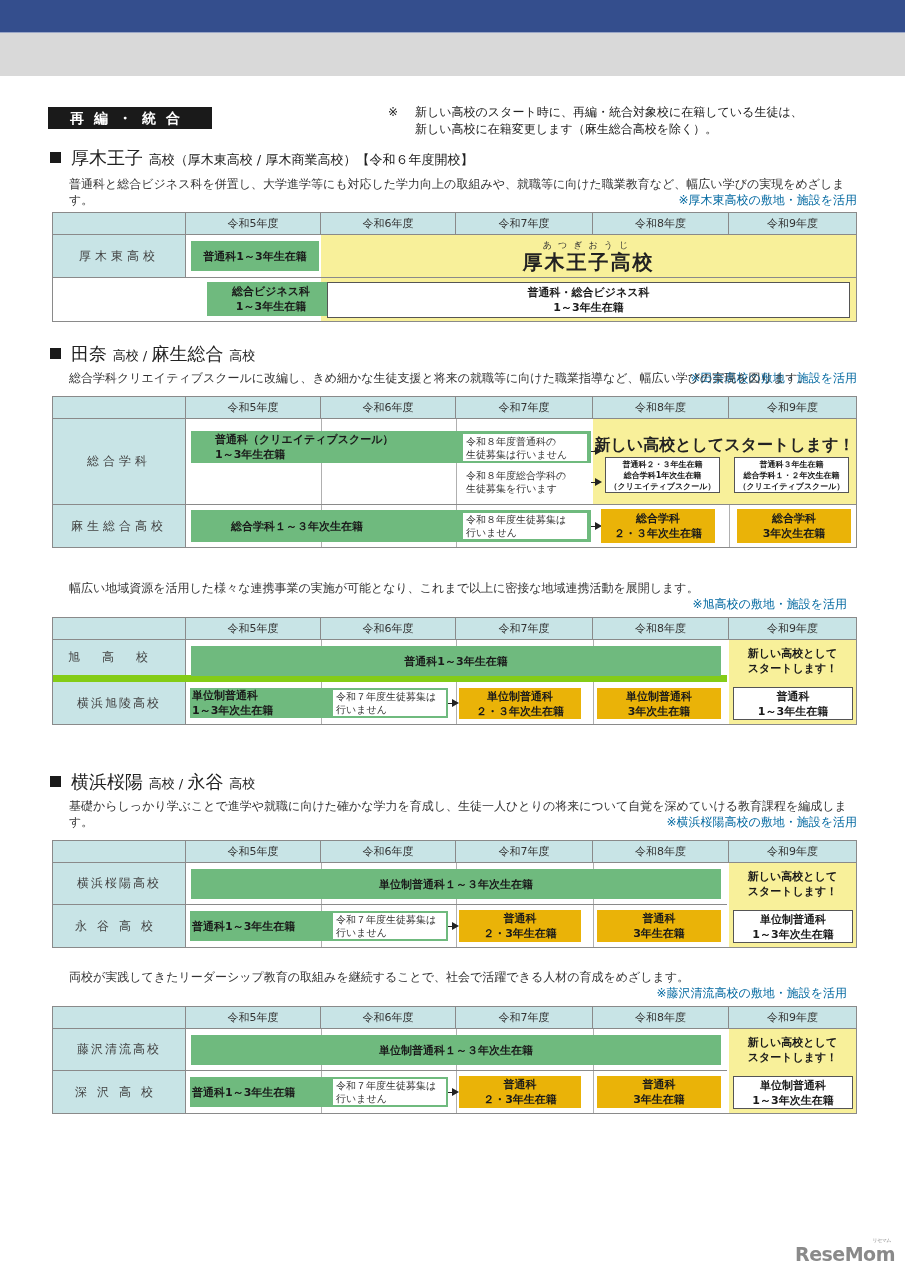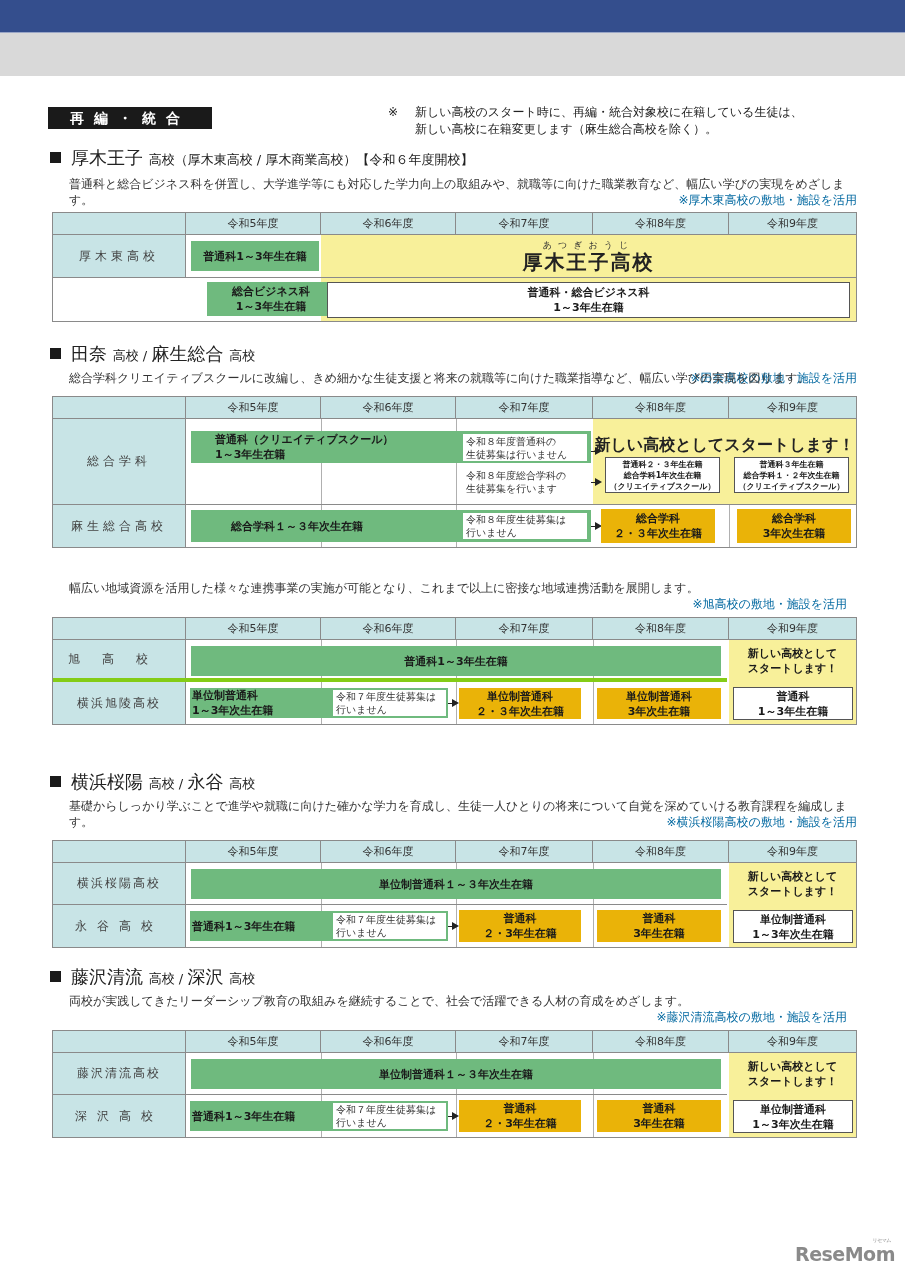--- a/index.html
+++ b/index.html
@@ -143,21 +143,21 @@
       <div class="c1">令和5年度</div>
       <div class="c2">令和6年度</div>
       <div class="c3">令和7年度</div>
       <div class="c4">令和8年度</div>
       <div class="c5">令和9年度</div>
     </div>
     <div style="position:relative;height:84px;">
       <div class="box yellow" style="left:676px;right:0;top:0;bottom:0;"></div>
       <div class="box" style="left:676px;right:0;top:2px;height:38px;">新しい高校として
 スタートします！</div>
-      <div class="row" style="position:absolute;left:0;right:129px;top:0;height:42px;border-bottom:4px solid #84cc16;">
+      <div class="row" style="position:absolute;left:0;right:129px;top:0;height:42px;border-bottom:7px solid #84cc16;">
         <div class="rlabel" style="letter-spacing:22px;">旭高校</div>
         <div class="vl" style="left:268px;"></div>
           <div class="vl" style="left:403px;"></div>
           <div class="vl" style="left:540px;"></div>
         <div class="box green" style="left:138px;right:6px;top:6px;height:30px;">普通科1～3年生在籍</div>
       </div>
       <div class="row" style="position:absolute;left:0;right:0;top:42px;height:42px;border:none;">
         <div class="rlabel" style="letter-spacing:2px;">横浜旭陵高校</div>
         <div class="vl" style="left:268px;"></div>
           <div class="vl" style="left:403px;"></div>
@@ -216,21 +216,20 @@
         <div class="box blue" style="left:544px;width:124px;top:5px;height:32px;">普通科
 3年生在籍</div>
         <div class="box white" style="left:680px;width:120px;top:5px;height:33px;">単位制普通科
 1～3年次生在籍</div>
       </div>
     </div>
   </div>
 </div>
 
 <div class="block" style="top:965px;">
-  <div class="b-title"><span class="sq"></span><span>藤沢清流</span> <span class="small">高校 / </span><span>深沢</span> <span class="small">高校</span></div>
   <div class="b-desc">両校が実践してきたリーダーシップ教育の取組みを継続することで、社会で活躍できる人材の育成をめざします。</div>
   <div class="b-use" style="padding-right:10px;">※藤沢清流高校の敷地・施設を活用</div>
   <div class="tbl" style="margin-top:5px;">
     <div class="hdr">
       <div class="c0"></div>
       <div class="c1">令和5年度</div>
       <div class="c2">令和6年度</div>
       <div class="c3">令和7年度</div>
       <div class="c4">令和8年度</div>
       <div class="c5">令和9年度</div>

